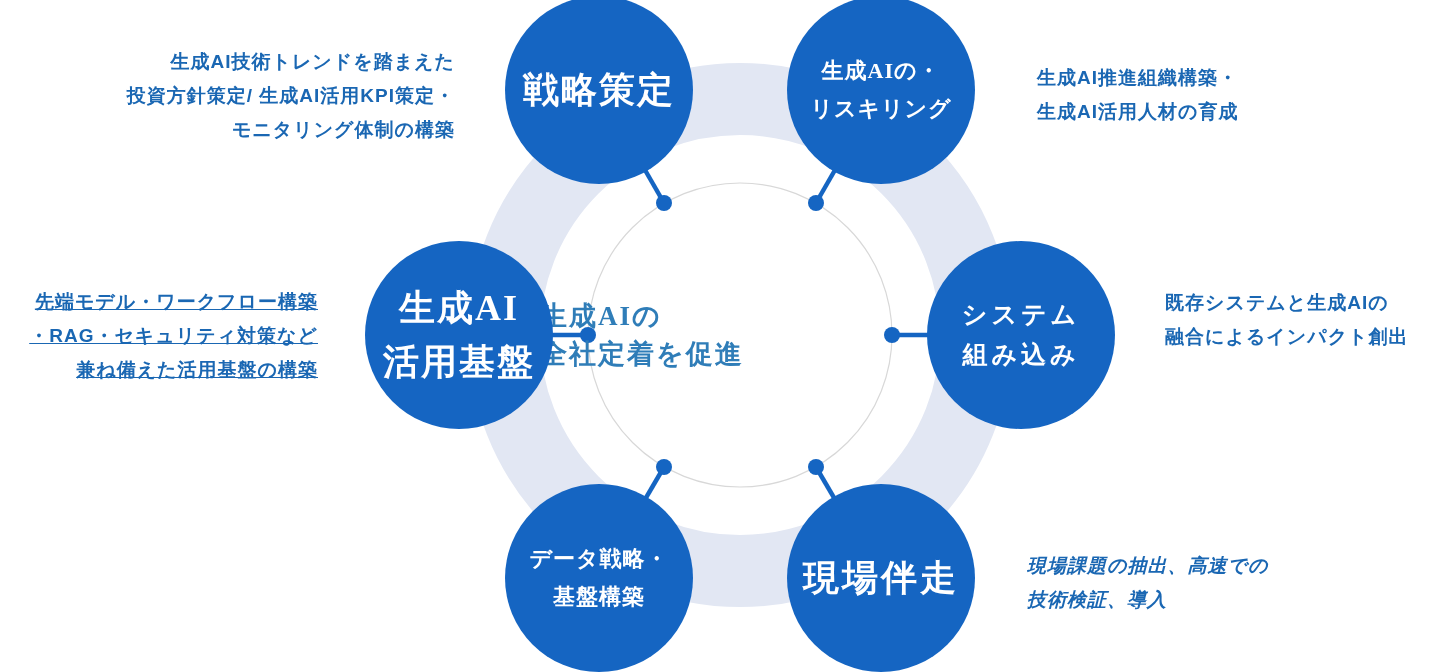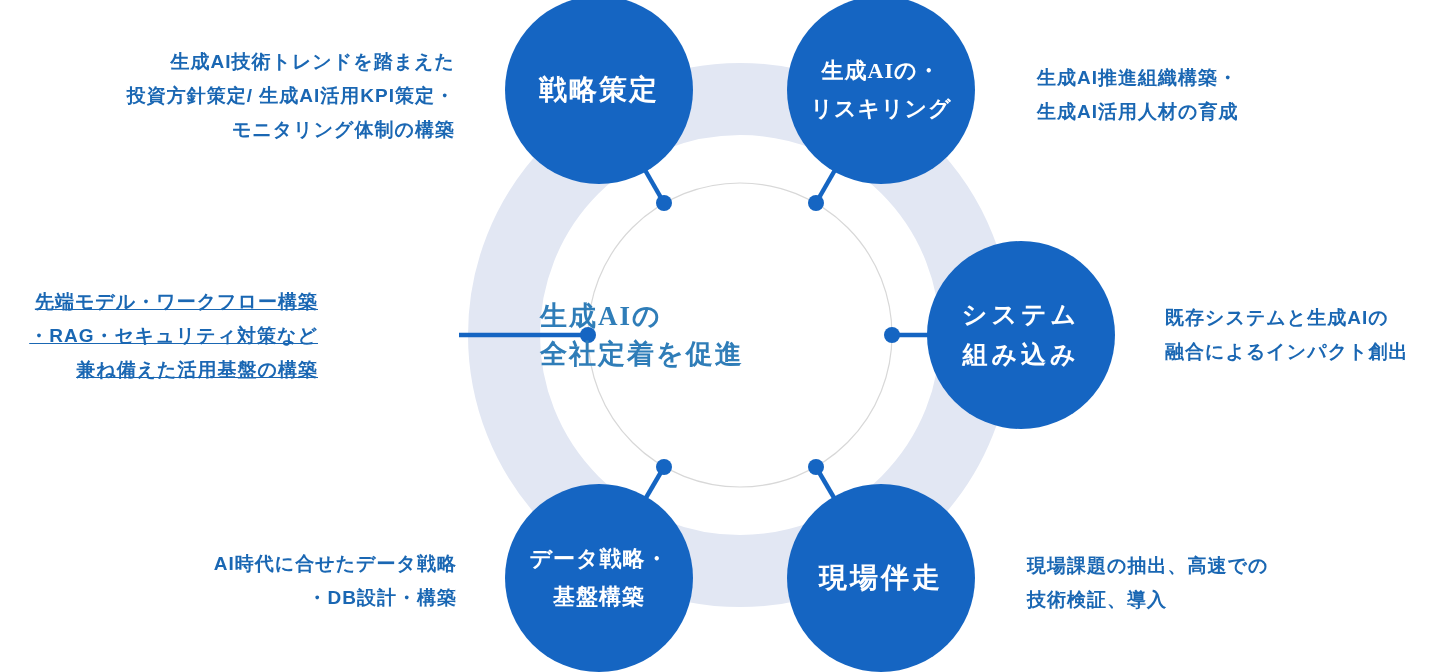--- a/index.html
+++ b/index.html
@@ -27,21 +27,21 @@
     width:188px;height:188px;
     border-radius:50%;
     background:var(--primary);
     display:flex;align-items:center;justify-content:center;
     text-align:center;
   }
   .node-label{
     color:#fff;
     font-family:"Liberation Serif","DejaVu Serif",serif;
     font-weight:600;
-    font-size:28px;
+    font-size:36px;
     letter-spacing:2px;
     line-height:1.5;
     white-space:pre-line;
   }
   .node-org .node-label,.node-data .node-label{font-size:22px;letter-spacing:1px;line-height:1.75;}
   .node-system .node-label{font-size:25px;letter-spacing:4px;line-height:1.6;}
   .node-genba .node-label{letter-spacing:3px;}
   .center-label{
     position:absolute;
     left:540px;top:297px;width:400px;
@@ -61,23 +61,23 @@
     font-size:19px;
     line-height:34px;
     letter-spacing:1px;
     white-space:pre-line;
   }
   .desc-right{text-align:right;}
   .desc-left{text-align:left;}
   .desc-strategy{top:45px;right:983px;}
   .desc-org{top:61px;left:1037px;}
   .desc-platform{top:285px;right:1120px;text-decoration:underline;}
-  .desc-system{top:301px;left:1165px;}
+  .desc-system{top:286px;left:1165px;}
   .desc-data{top:547px;right:981px;}
-  .desc-genba{top:549px;left:1027px;}
+  .desc-genba{top:549px;left:1027px;font-style:italic;}
   .node-strategy{left:505px;top:-4px;}
   .node-org{left:787px;top:-4px;}
   .node-platform{left:365px;top:241px;}
   .node-system{left:927px;top:241px;text-align:center;}
   .node-data{left:505px;top:484px;}
   .node-genba{left:787px;top:484px;text-align:center;}
 </style>
 </head>
 <body>
 
@@ -105,20 +105,24 @@
   <div class="center-label">生成AIの
 全社定着を促進</div>
 
   <div class="node node-strategy">
     <span class="node-label">戦略策定</span>
   </div>
   <div class="node node-org">
     <span class="node-label">生成AIの・
 リスキリング</span>
   </div>
+  <div class="node node-platform">
+    <span class="node-label">生成AI
+活用基盤</span>
+  </div>
   <div class="node node-system">
     <span class="node-label">システム
 組み込み</span>
   </div>
   <div class="node node-data">
     <span class="node-label">データ戦略・
 基盤構築</span>
   </div>
   <div class="node node-genba">
     <span class="node-label">現場伴走</span>
@@ -127,18 +131,16 @@
   <div class="desc desc-left desc-org">生成AI推進組織構築・
 生成AI活用人材の育成</div>
   <div class="desc desc-right desc-strategy">生成AI技術トレンドを踏まえた
 投資方針策定/ 生成AI活用KPI策定・
 モニタリング体制の構築</div>
   <div class="desc desc-right desc-platform">先端モデル・ワークフロー構築
 ・RAG・セキュリティ対策など
 兼ね備えた活用基盤の構築</div>
   <div class="desc desc-left desc-system">既存システムと生成AIの
 融合によるインパクト創出</div>
-  <div class="desc desc-right desc-data">AI時代に合せたデータ戦略
-・DB設計・構築</div>
   <div class="desc desc-left desc-genba">現場課題の抽出、高速での
 技術検証、導入</div>
 
 </div>
 
 </body></html>

